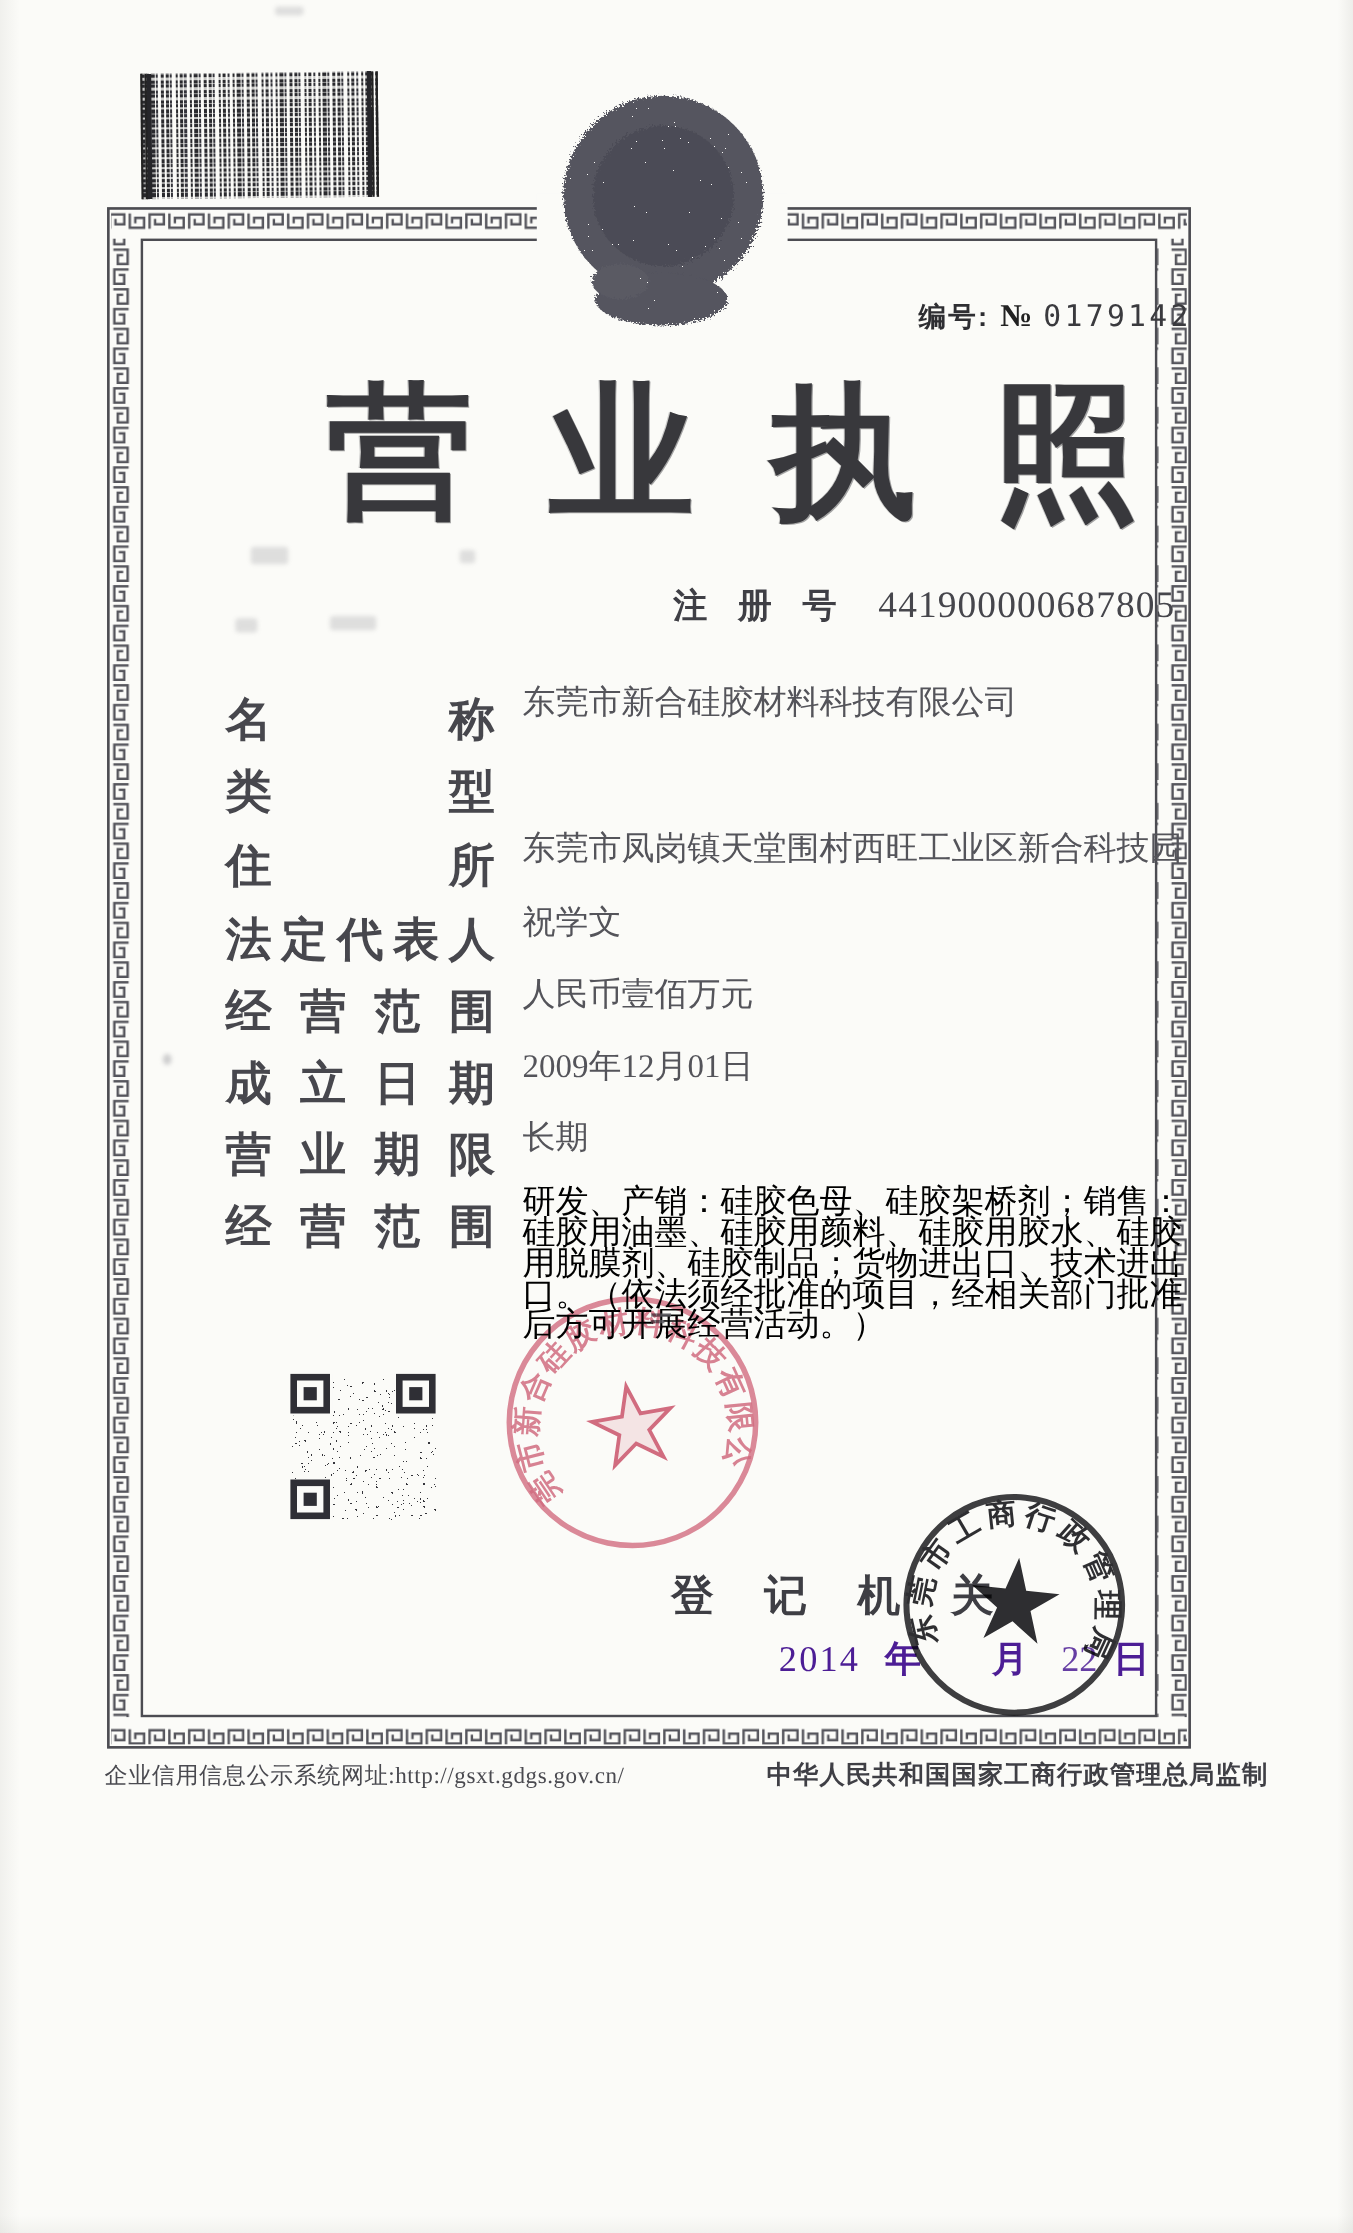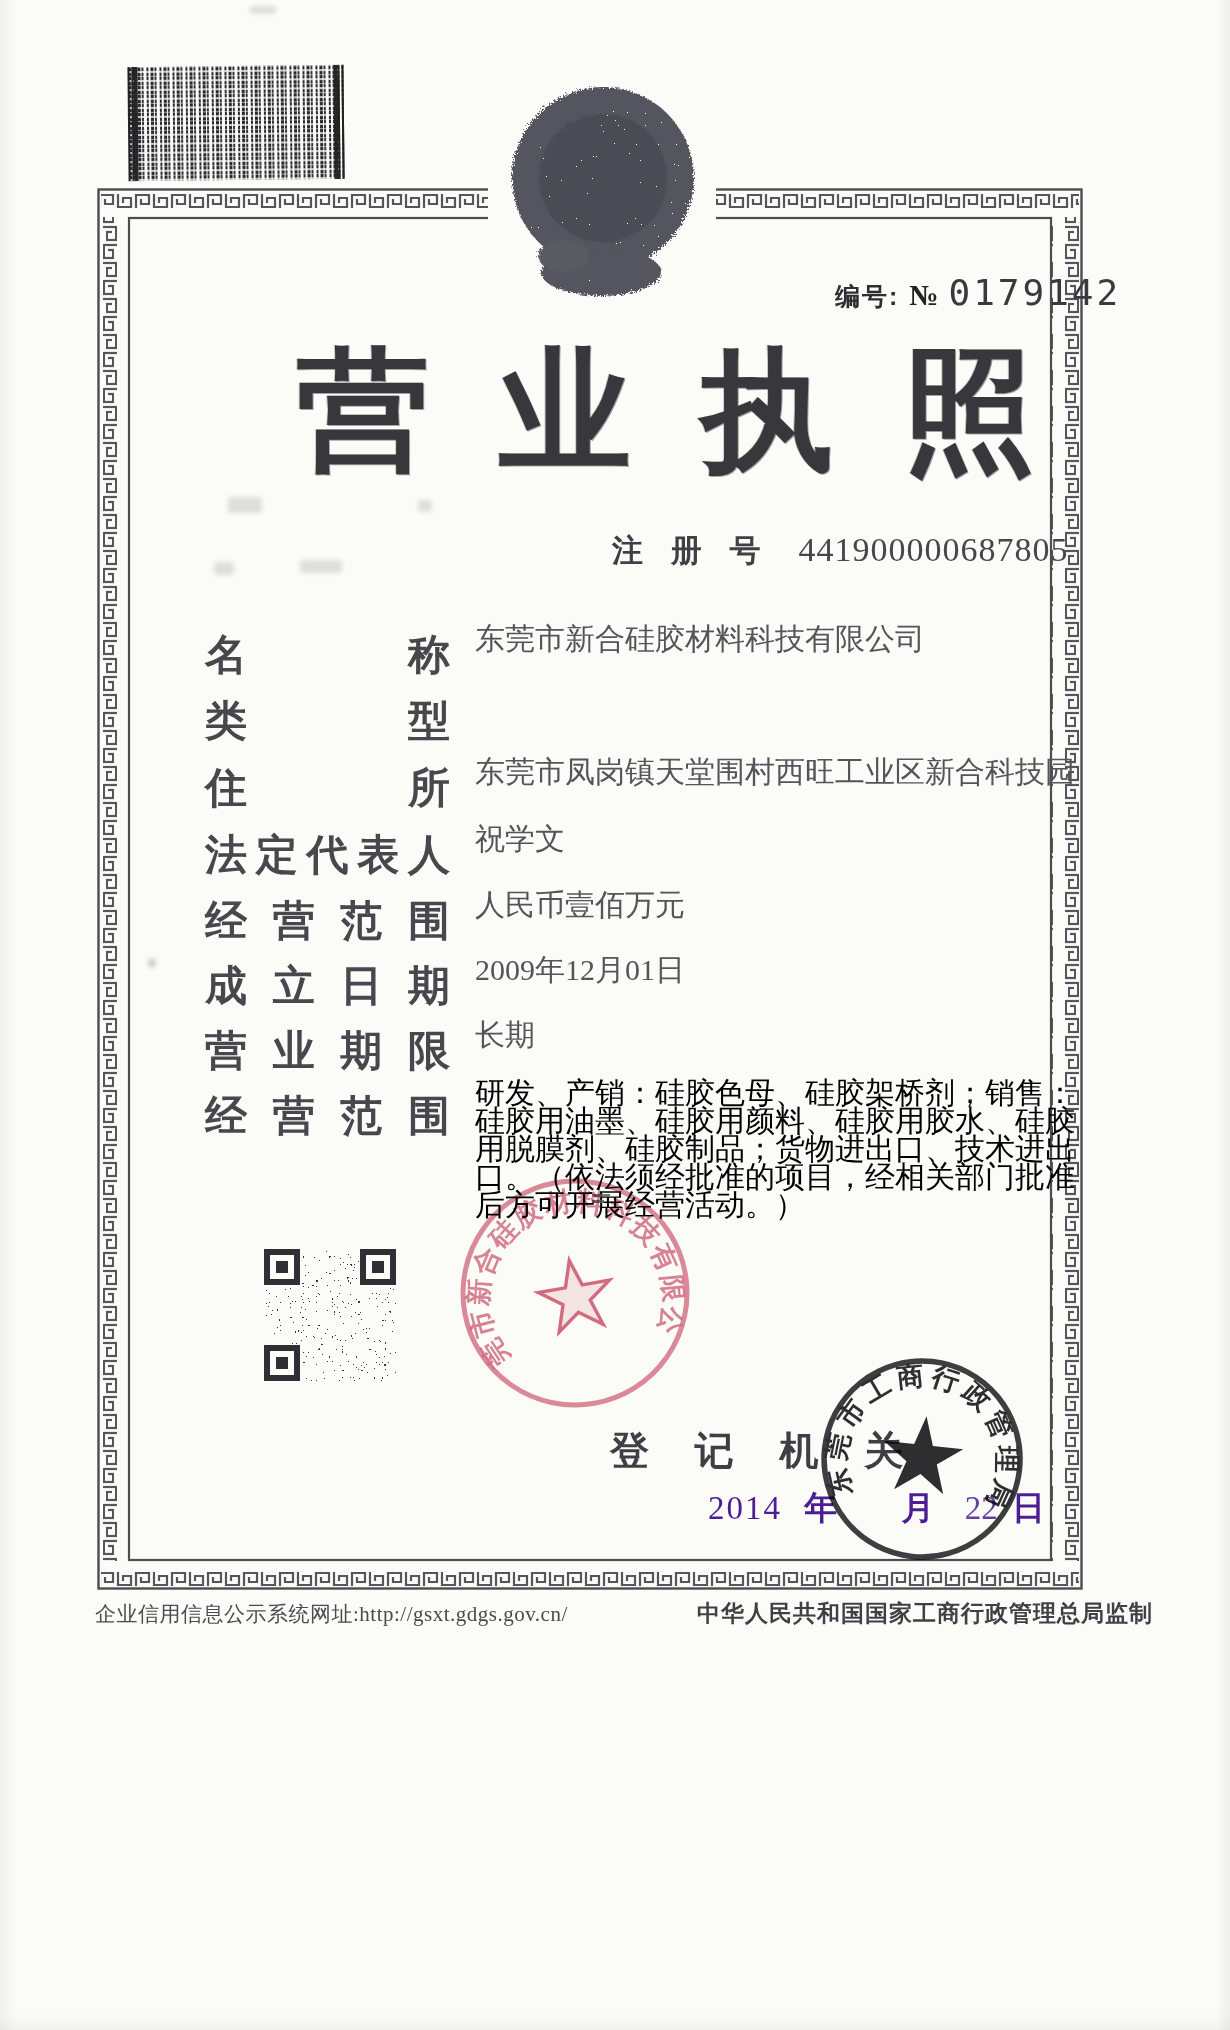--- a/index.html
+++ b/index.html
@@ -27,21 +27,21 @@
   .frame{left:97px;top:188px;z-index:4;}
 
   
   .emblem-halo{left:488px;top:176px;width:228px;height:52px;background:#fbfbf8;z-index:5;}
   .emblem{left:498px;top:80px;z-index:6;}
 
   
   .serial{left:835px;top:248px;display:flex;align-items:baseline;gap:10px;z-index:7;}
   .serial .lab{font-size:25px;font-weight:700;color:#2e2e32;letter-spacing:2px;font-family:"Liberation Sans","DejaVu Sans",sans-serif;}
   .serial .nosym{font-size:29px;font-weight:900;color:#222;}
-  .serial .num{font-size:36px;color:#3a3a3e;letter-spacing:3px;font-family:"DejaVu Sans Mono","Liberation Mono",monospace;margin-top:24px;}
+  .serial .num{font-size:27px;color:#3a3a3e;letter-spacing:3px;font-family:"DejaVu Sans Mono","Liberation Mono",monospace;margin-top:24px;}
 
   
   .title{
     left:297px;top:338px;font-size:132px;line-height:1.1;font-weight:900;
     color:#38383c;letter-spacing:70px;white-space:nowrap;
     font-family:"Liberation Sans","DejaVu Sans",sans-serif;
     text-shadow:1px 1px 0 rgba(56,56,60,.45), -1px 0 0 rgba(56,56,60,.25);
     z-index:7;
   }
 

